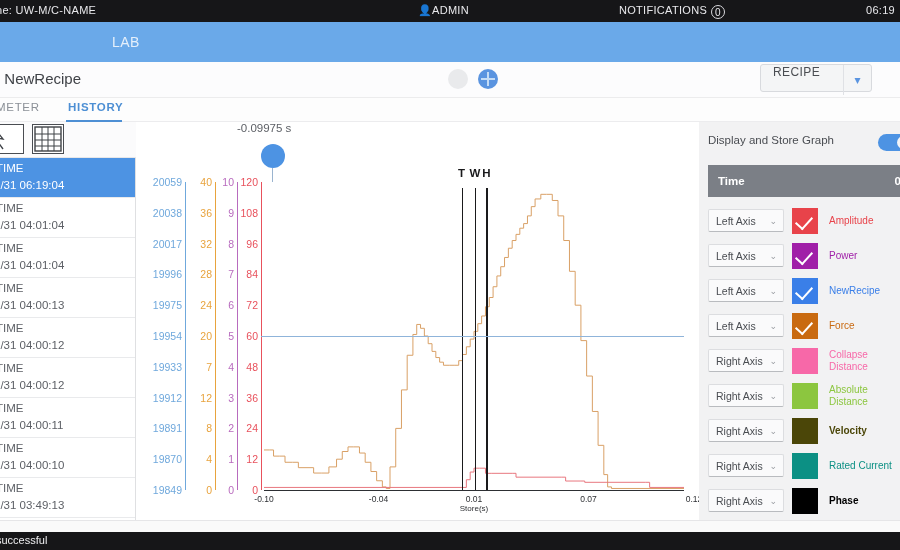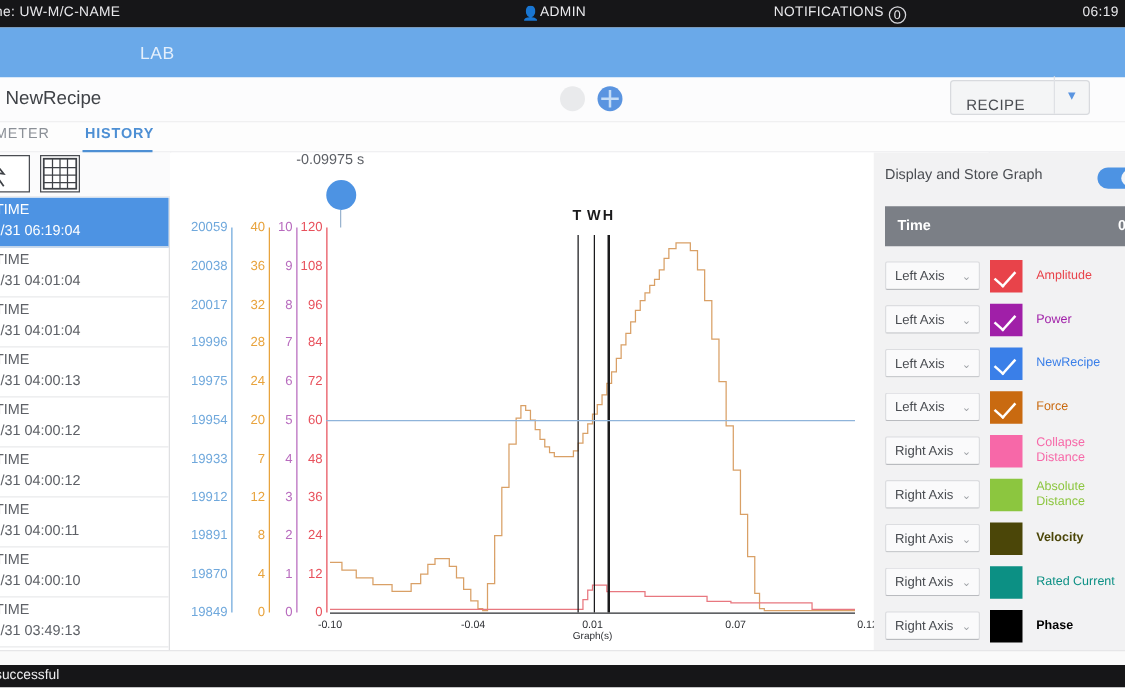--- a/index.html
+++ b/index.html
@@ -64,21 +64,21 @@
   .dot.on  { background: #5a94e0; position: relative; }
   .dot.on::before, .dot.on::after {
     content: ""; position: absolute; background: #c4dcf6;
   }
   .dot.on::before { left: 9px; top: 3px; width: 2px; height: 14px; }
   .dot.on::after  { left: 3px; top: 9px; width: 14px; height: 2px; }
 
   .recipe-select {
     position: absolute; left: 760px; top: 64px; width: 112px; height: 28px;
     background: #f4f5f6; border: 1px solid #d8dade; border-radius: 3px;
-    display: flex; align-items: flex-end;
+    display: flex; align-items: flex-start;
   }
   .recipe-select .rs-label {
     flex: 1; padding-left: 12px; font-size: 12px; color: #4a4d52; letter-spacing: .4px;
   }
   .recipe-select .rs-arrow {
     width: 28px; height: 30px; border-left: 1px solid #dfe1e5;
     display: flex; align-items: center; justify-content: center;
     color: #5a94e0; font-size: 12px;
   }
 
@@ -420,21 +420,21 @@
         <span class="marker-letter" style="left: 349.409px; top: 45px;">H</span>
       </div>
     <div class="xaxis"></div>
     <div id="xticks">
         <span class="xtick" style="left: 127px;">-0.10</span>
         <span class="xtick" style="left: 241.545px;">-0.04</span>
         <span class="xtick" style="left: 337px;">0.01</span>
         <span class="xtick" style="left: 451.545px;">0.07</span>
         <span class="xtick" style="left: 547px; padding-left: 20px;">0.12</span>
       </div>
-    <span class="xlabel">Graph(s)</span>
+    <span class="xlabel">Store(s)</span>
   <div class="threshold-line" style="left: 124px; width: 423px; top: 214px; background: rgb(143, 180, 218);"></div>
     </div>
 
   <div class="right-panel">
     <span class="rp-header">Display and Store Graph</span>
     <div class="rp-timerow">
       <span class="t-label">Time</span>
       <span class="t-value">0.</span>
     </div>
     <div class="rp-rows" id="rp-rows">

